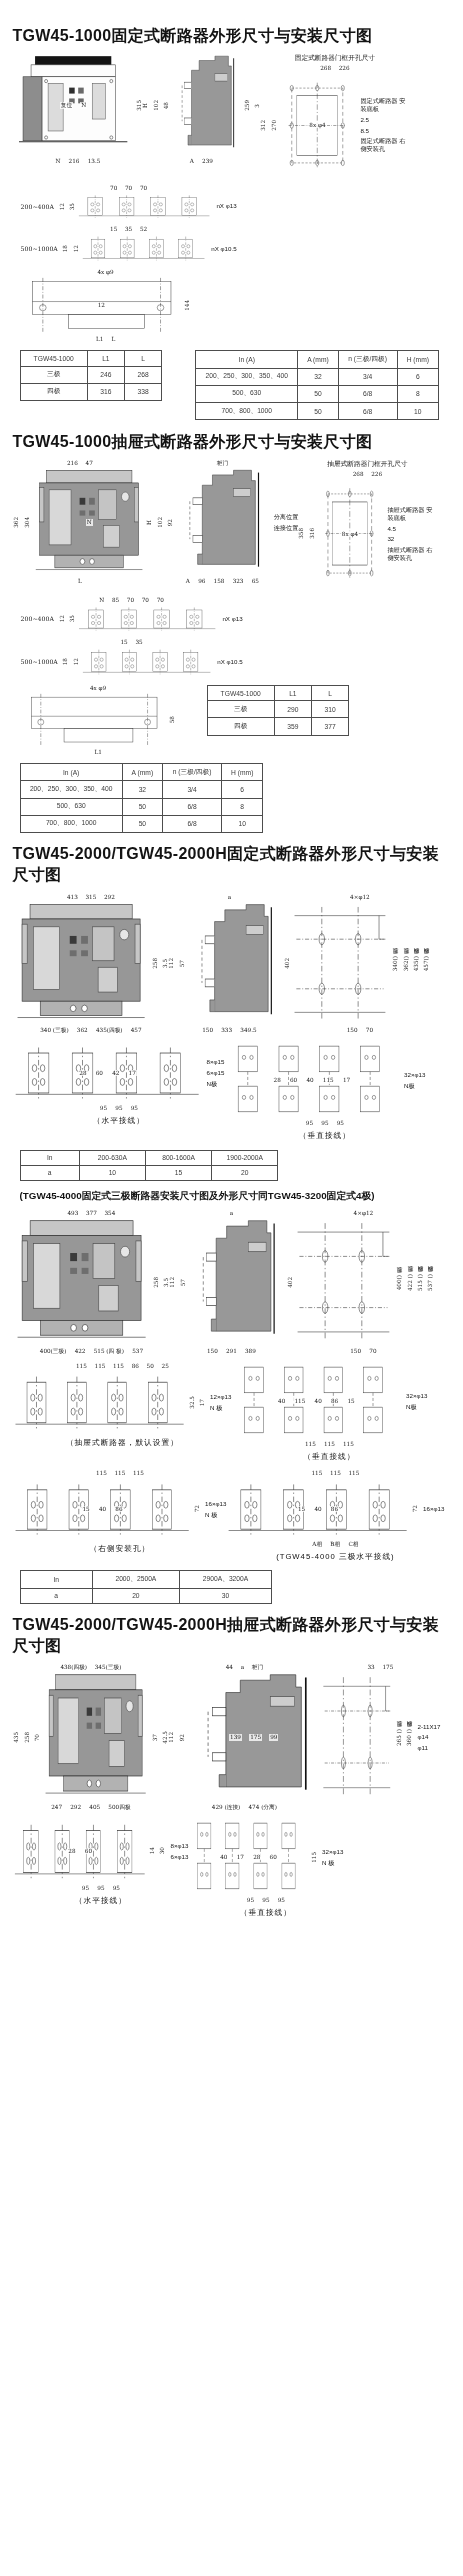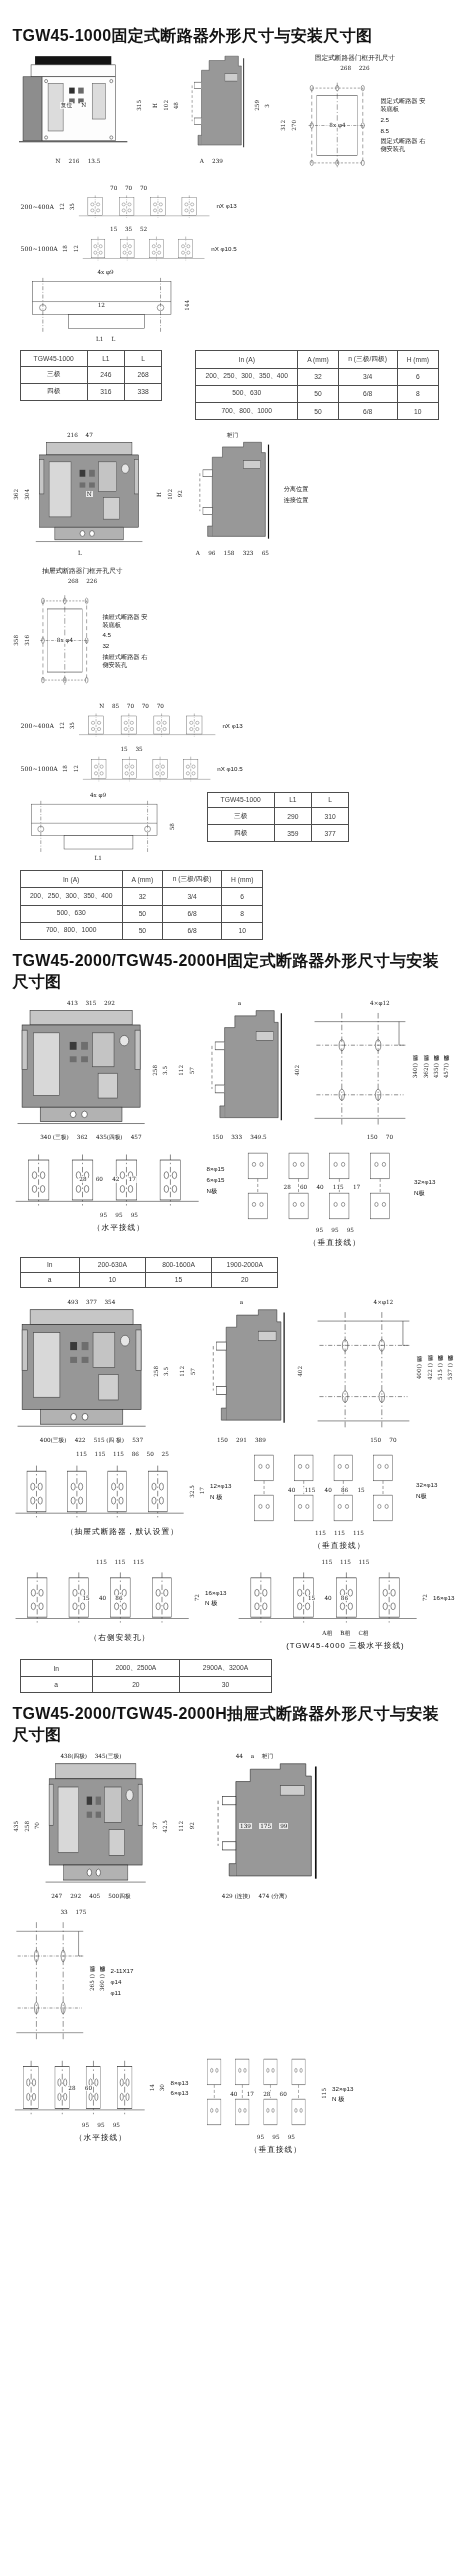--- a/index.html
+++ b/index.html
@@ -1,21 +1,21 @@
 <!DOCTYPE html>
 <html style="font-size:8.2px"><head>
 <meta charset="utf-8">
 <style>
   html,body{margin:0;padding:0;background:#ffffff;}
   body{width:464px;font-family:"Liberation Sans",sans-serif;color:#161616;}
   .page{padding:17.5px 9.3px 14.4px 12.4px;box-sizing:border-box;}
   section.sec{margin-bottom:11.3px;}
   .sec-title{font-size:16px;font-weight:bold;color:#141414;margin:8.2px 0 7.2px 0;letter-spacing:0.3px;}
   .sec-subtitle{font-size:9.8px;font-weight:bold;color:#141414;margin:-2.1px 0 7.2px 7.2px;}
-  .figrow{display:flex;gap:10px;align-items:flex-start;margin:4.1px 0 8.2px 1px;flex-wrap:wrap;}
+  .figrow{display:flex;gap:0;align-items:flex-start;margin:4.1px 0 8.2px 1px;flex-wrap:wrap;}
   .figrow.stack{flex-direction:column;gap:6.2px;}
   .figure{display:flex;flex-direction:column;box-sizing:border-box;}
   .fig-heading{text-align:center;font-size:6.7px;color:#1b1b1b;margin-bottom:2.6px;}
   .fig-top{display:flex;justify-content:center;align-items:flex-end;gap:7.7px;flex-wrap:wrap;margin-bottom:1.5px;}
   .dim{font-family:"DejaVu Serif",serif;font-size:5.7px;color:#1a1a1a;white-space:nowrap;line-height:1.15;}
   .fig-mid{display:flex;align-items:stretch;gap:2.1px;}
   .fig-left,.fig-right{display:flex;align-items:center;gap:3.6px;}
   .fig-left .dim,.fig-right .dim{writing-mode:vertical-rl;transform:rotate(180deg);}
   .fig-shape{position:relative;flex:1;min-width:20.6px;}
   .fig-shape svg{display:block;width:100%;height:100%;}
@@ -304,20 +304,21 @@
               <td>700、800、1000</td>
               <td>50</td>
               <td>6/8</td>
               <td>10</td>
             </tr>
           </tbody>
         </table>
       </div>
     </section>
     <section class="sec">
+      <div class="sec-title">TGW45-1000抽屉式断路器外形尺寸与安装尺寸图</div>
       <div class="figrow">
         <div class="figure" style="width: 133px;">
           <div class="fig-top">
             <span class="dim">216</span>
             <span class="dim">47</span>
           </div>
           <div class="fig-mid">
             <div class="fig-left">
               <span class="dim">362</span>
               <span class="dim">304</span>
@@ -817,20 +818,21 @@
               <td>a</td>
               <td>10</td>
               <td>15</td>
               <td>20</td>
             </tr>
           </tbody>
         </table>
       </div>
     </section>
     <section class="sec">
+      <div class="sec-subtitle">(TGW45-4000固定式三极断路器安装尺寸图及外形尺寸同TGW45-3200固定式4极)</div>
       <div class="figrow">
         <div class="figure" style="width: 156px;">
           <div class="fig-top">
             <span class="dim">493</span>
             <span class="dim">377</span>
             <span class="dim">354</span>
           </div>
           <div class="fig-mid">
             <div class="fig-shape" style="height: 128px;">
               <svg viewBox="0 0 240 190" preserveAspectRatio="none">

